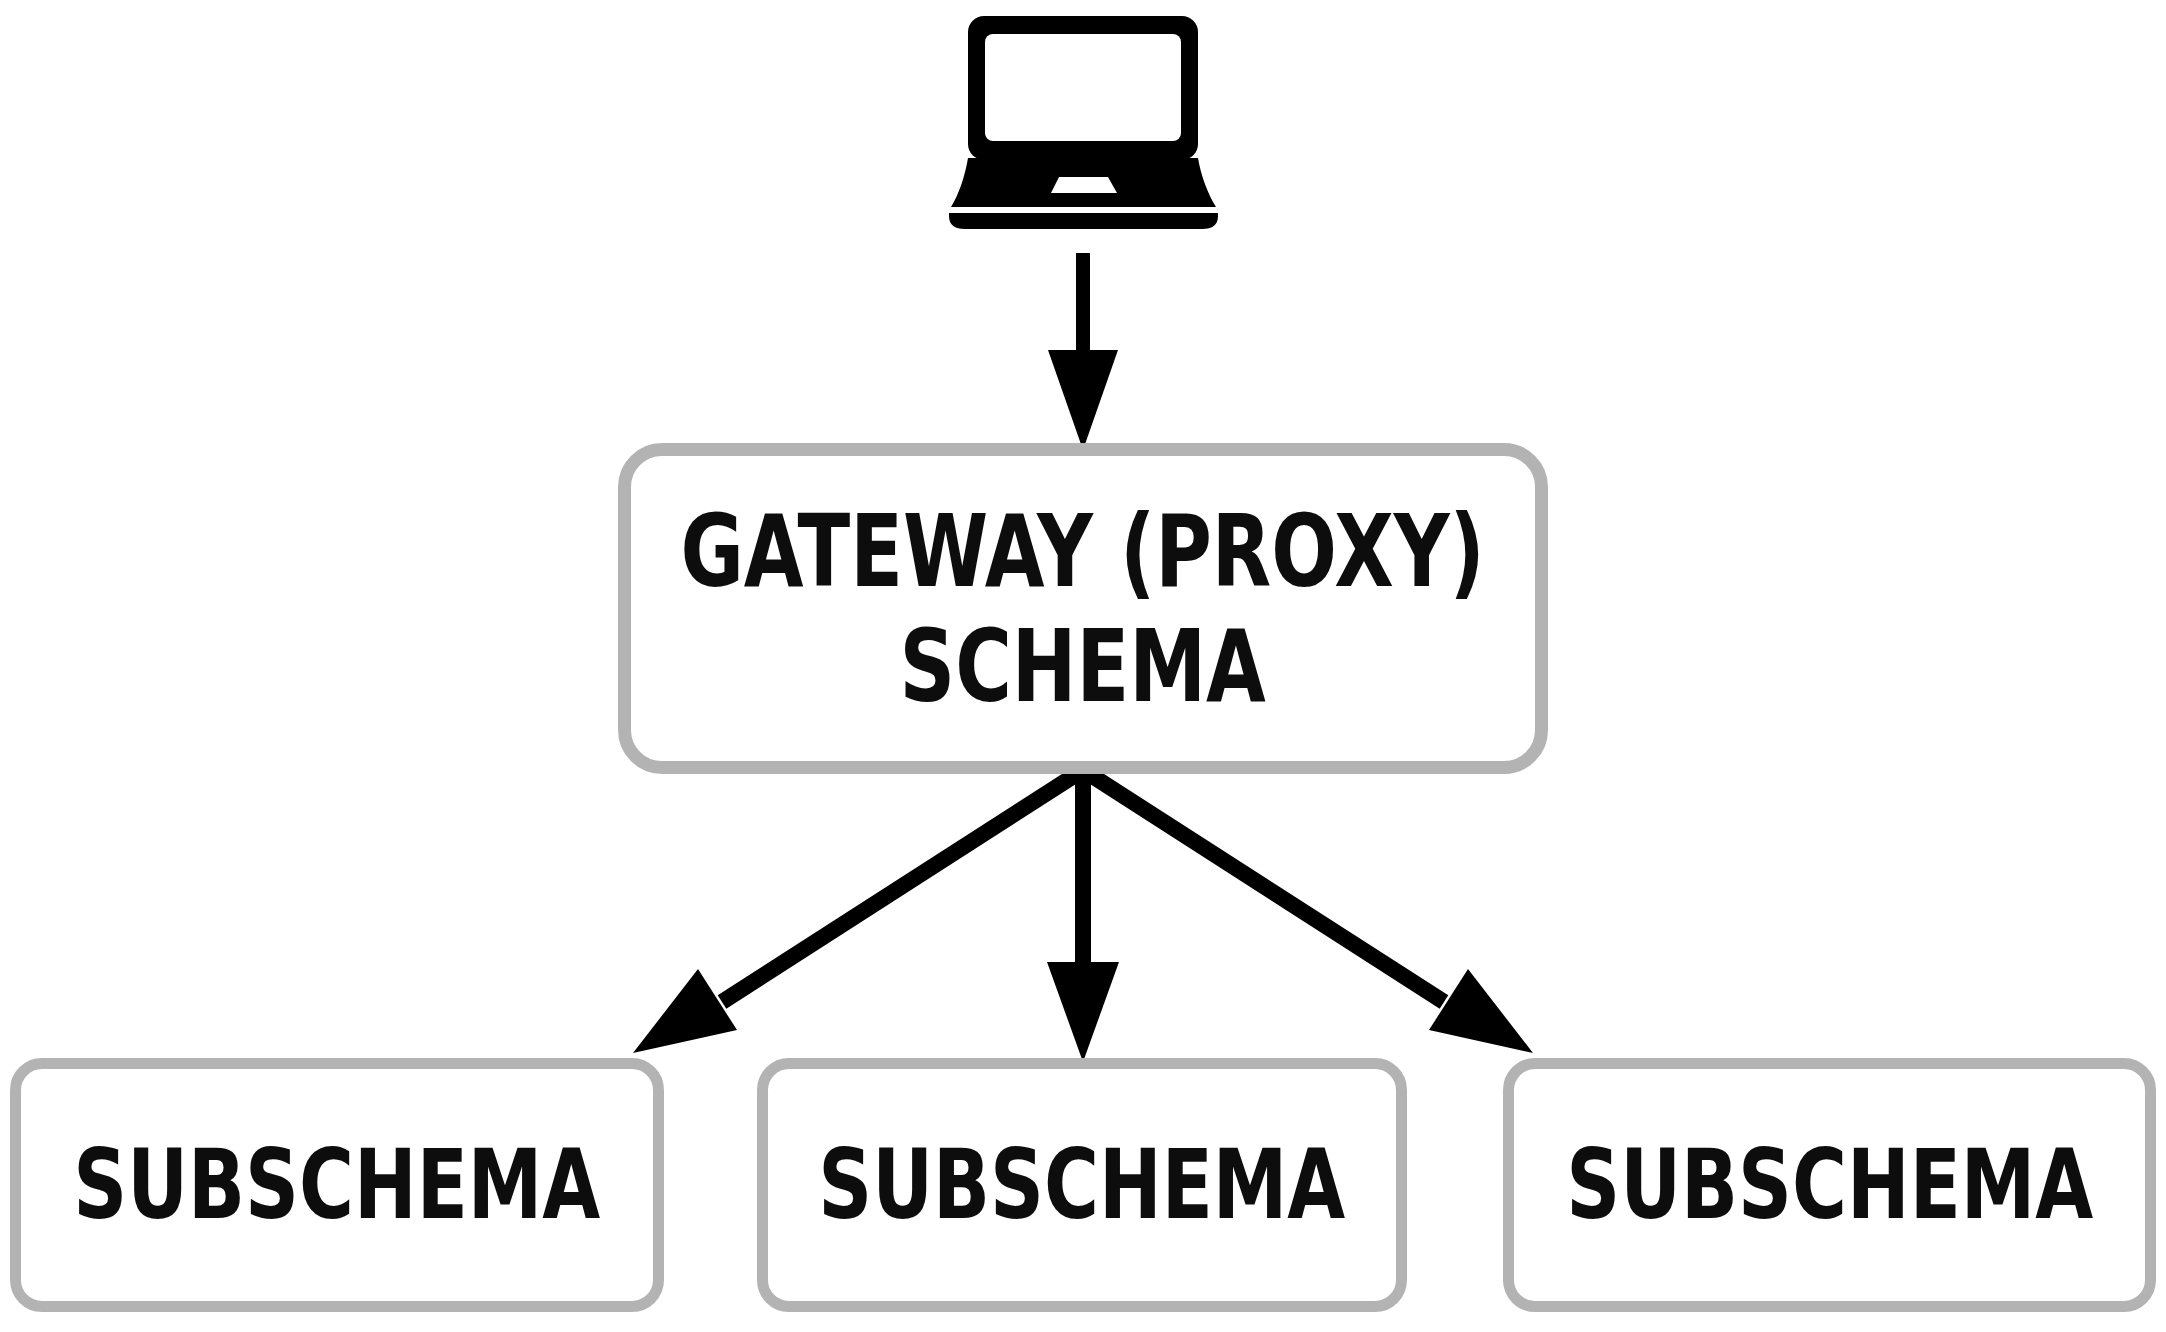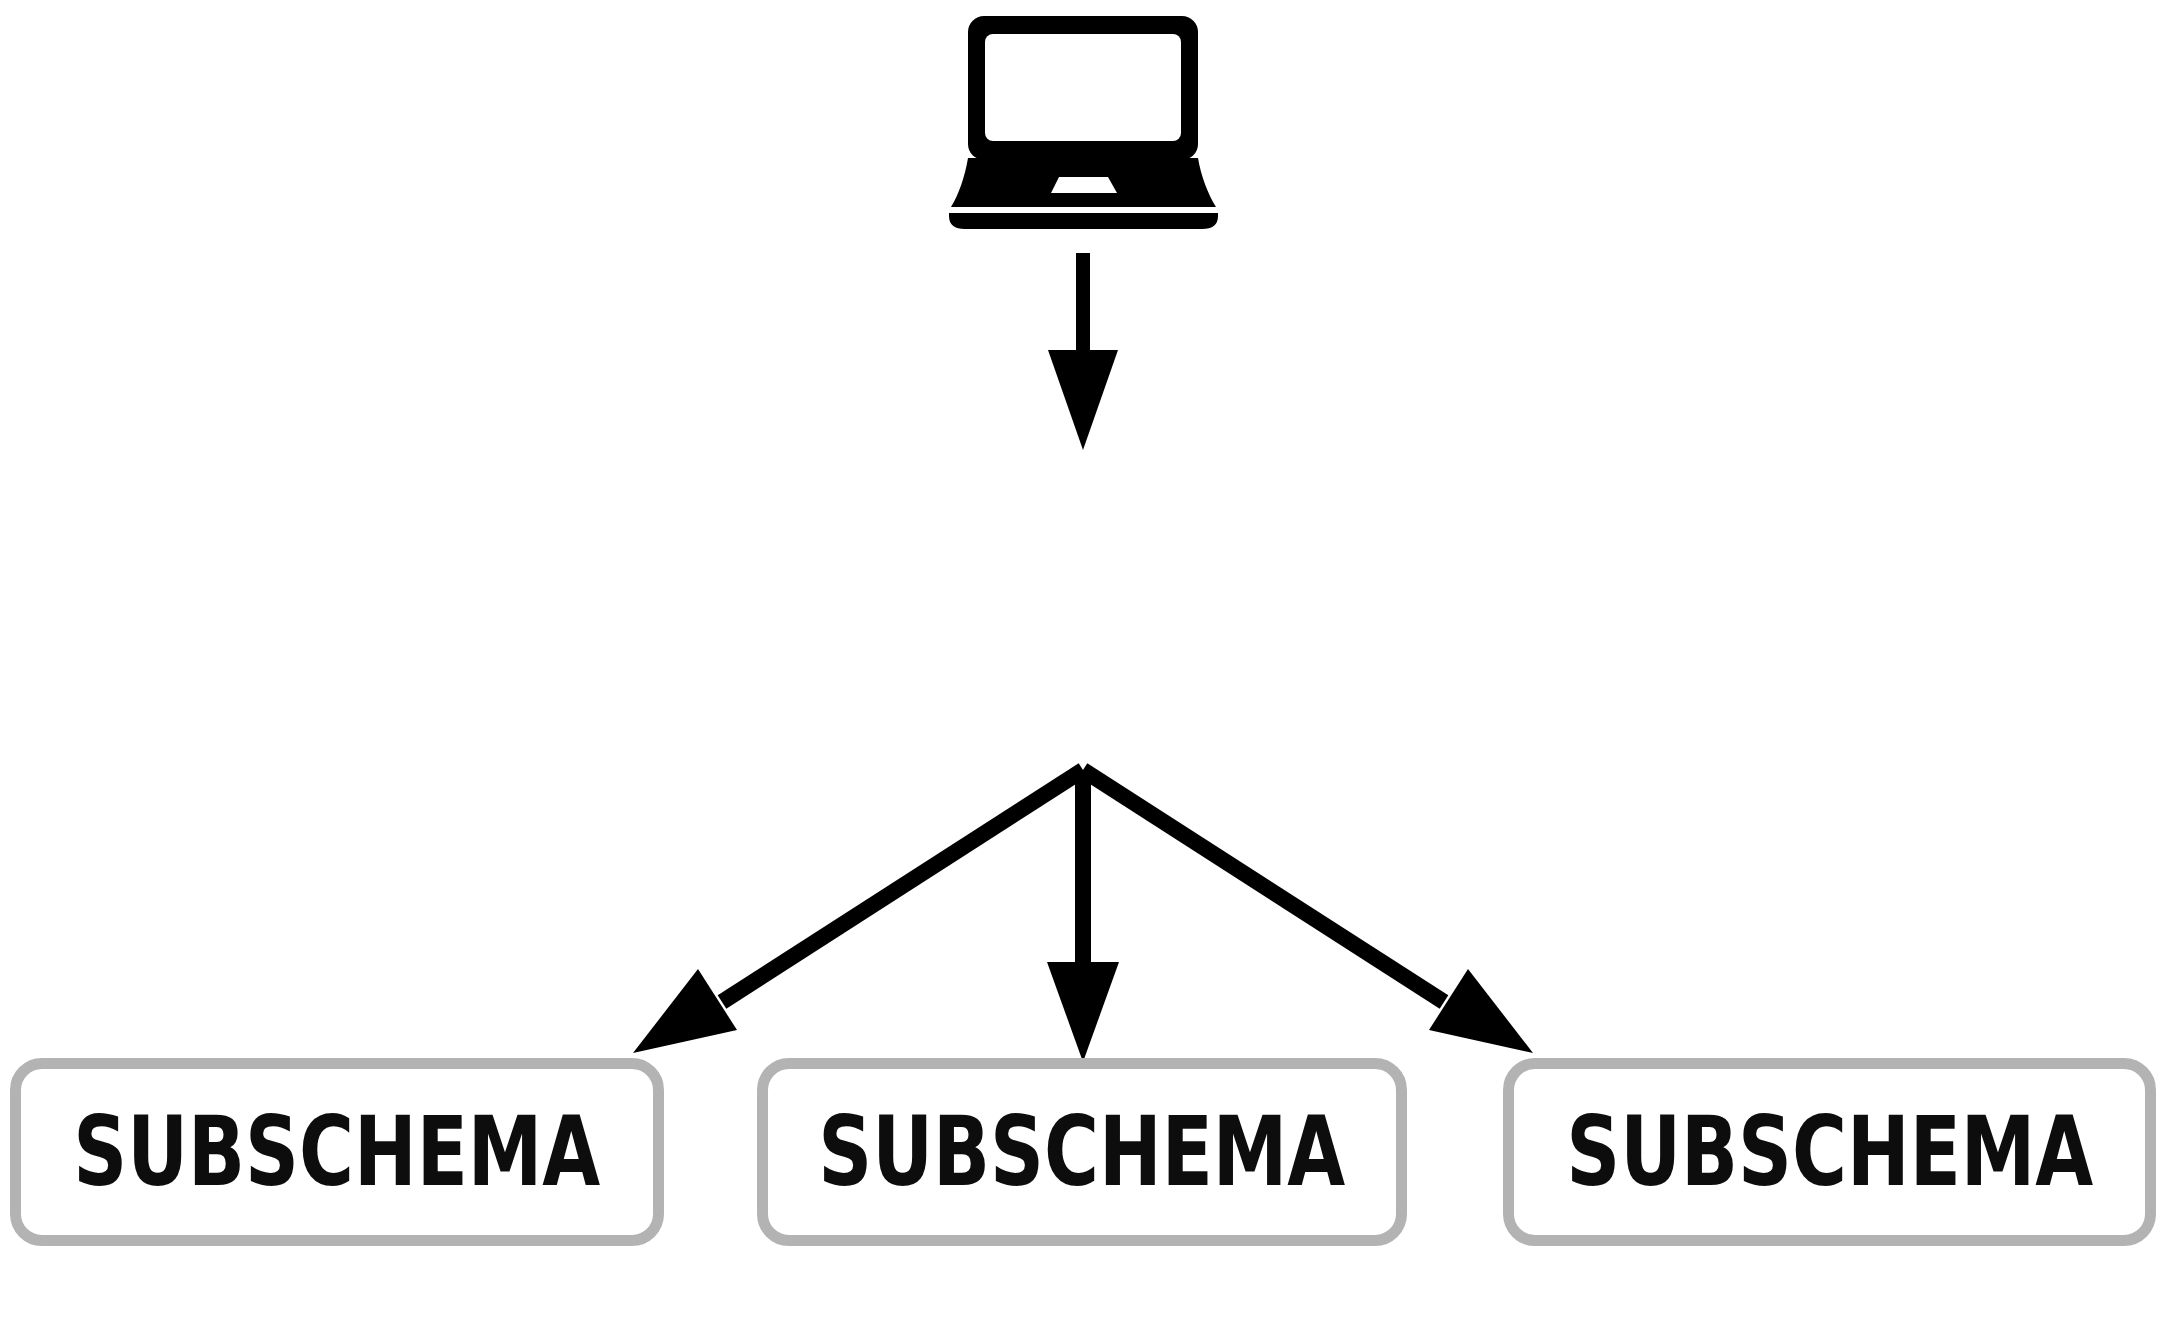--- a/index.html
+++ b/index.html
@@ -37,21 +37,21 @@
   .gateway-box {
     left: 618px;
     top: 443px;
     width: 930px;
     height: 331px;
     border-width: 13px;
     border-radius: 44px;
   }
   .sub-box {
     top: 1058px;
-    height: 188px;
+    height: 254px;
     border-radius: 32px;
   }
   #sub-box-1 { left: 10px;   width: 654px; }
   #sub-box-2 { left: 757px;  width: 650px; }
   #sub-box-3 { left: 1503px; width: 653px; }
   .label {
     font-weight: bold;
     color: #0d0d0d;
     white-space: nowrap;
     text-align: center;
@@ -97,20 +97,26 @@
       <line x1="1083" y1="770" x2="1083" y2="975" stroke-width="16"></line>
       <polygon points="1047,962 1119,962 1083,1062" stroke="none"></polygon>
     </g>
 
     <g fill="#000000" stroke="#000000">
       <line x1="1083" y1="770" x2="1444" y2="1002" stroke-width="16"></line>
       <polygon points="1533,1053 1468,969 1429,1030" stroke="none"></polygon>
     </g>
   </svg>
 
+  <div class="box gateway-box" id="gateway-box">
+    <div class="label gateway-label">
+      <div>GATEWAY (PROXY)</div>
+      <div>SCHEMA</div>
+    </div>
+  </div>
 
   <div class="box sub-box" id="sub-box-1">
     <div class="label sub-label">SUBSCHEMA</div>
   </div>
 
   <div class="box sub-box" id="sub-box-2">
     <div class="label sub-label">SUBSCHEMA</div>
   </div>
 
   <div class="box sub-box" id="sub-box-3">

